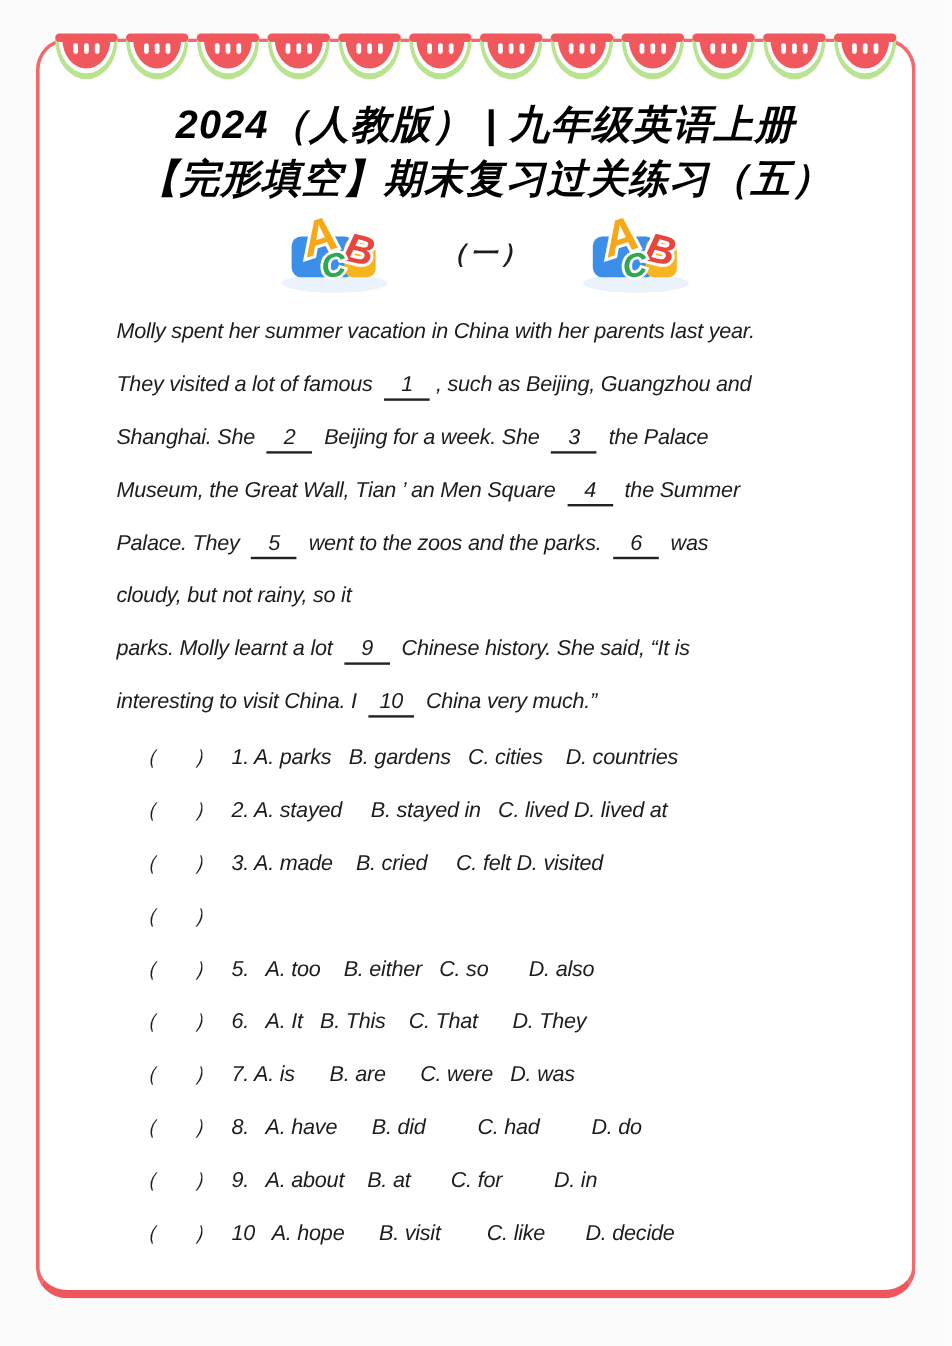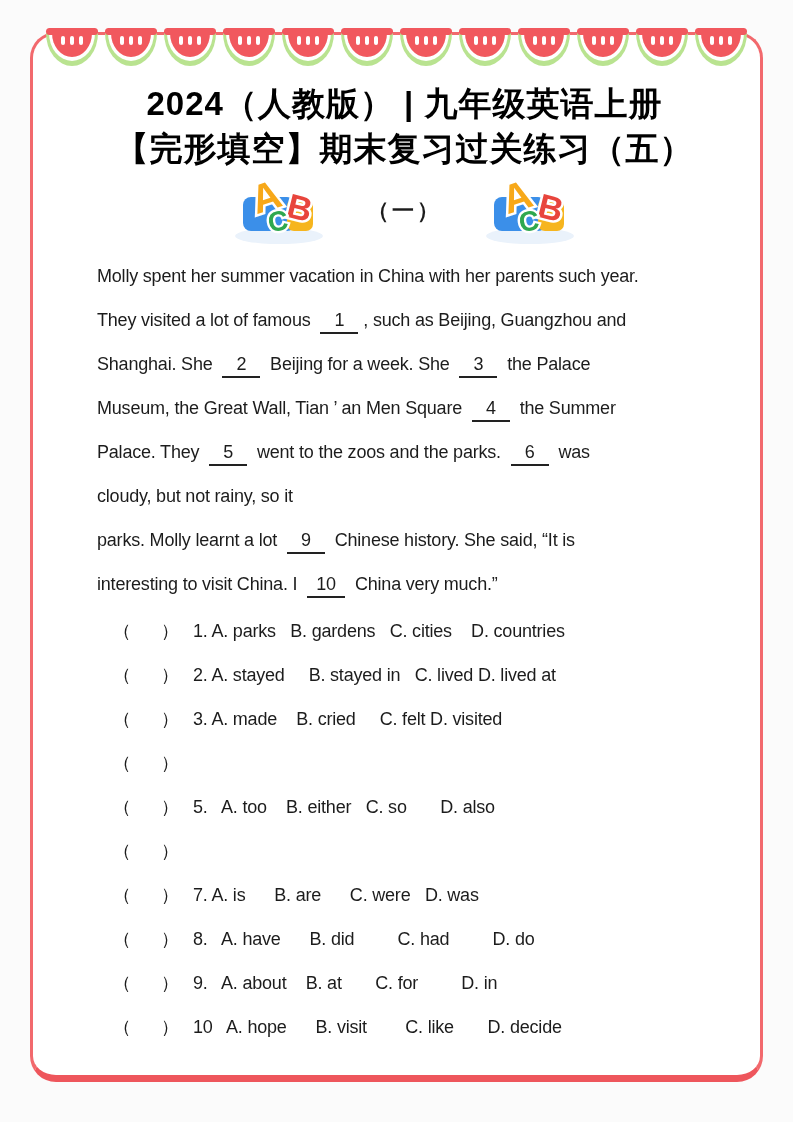--- a/index.html
+++ b/index.html
@@ -19,20 +19,21 @@
     overflow:hidden;
   }
   .frame{
     position:absolute;
     left:30px; top:32px; right:30px; height:1050px;
     background:#fff;
     border:3px solid var(--frame);
     border-bottom:7px solid var(--frame-dark);
     border-radius:26px;
     padding:46px 48px 0 64px;
+    font-style:italic;
   }
   
   .melon-row{
     position:absolute;
     top:-7px; left:18px; right:18px;
     display:flex; justify-content:center; gap:7px;
     pointer-events:none;
   }
   .melon{position:relative;width:52px;height:48px;flex:0 0 auto;}
   .m-top{position:absolute;top:0;left:0;width:52px;height:7px;background:var(--flesh);border-radius:4px;}
@@ -252,21 +253,21 @@
     <rect x="8" y="24" width="52" height="34" rx="8" fill="#3b8fe9"></rect>
     <rect x="52" y="26" width="26" height="32" rx="7" fill="#f6b51e"></rect>
     <text x="18" y="40" font-size="40" font-weight="bold" fill="#f7a819" stroke="#ffffff" stroke-width="5" paint-order="stroke" transform="rotate(-18 24 30)" font-family="Liberation Sans, DejaVu Sans, sans-serif">A</text>
     <text x="52" y="46" font-size="34" font-weight="bold" fill="#e8453c" stroke="#ffffff" stroke-width="5" paint-order="stroke" transform="rotate(14 62 36)" font-family="Liberation Sans, DejaVu Sans, sans-serif">B</text>
     <text x="33" y="58" font-size="28" font-weight="bold" fill="#2fa84f" stroke="#ffffff" stroke-width="4.5" paint-order="stroke" transform="rotate(-8 40 50)" font-family="Liberation Sans, DejaVu Sans, sans-serif">C</text>
   </svg>
 </span>
   </div>
 
   <div class="passage">
-    <div class="passage-line">Molly spent her summer vacation in China with her parents such year.</div>
+    <div class="passage-line">Molly spent her summer vacation in China with her parents last year.</div>
     <div class="passage-line">They visited a lot of famous <span class="blank">1</span>, such as Beijing, Guangzhou and</div>
     <div class="passage-line">Shanghai. She <span class="blank">2</span> Beijing for a week. She <span class="blank">3</span> the Palace</div>
     <div class="passage-line">Museum, the Great Wall, Tian ’ an Men Square <span class="blank">4</span> the Summer</div>
     <div class="passage-line">Palace. They <span class="blank">5</span> went to the zoos and the parks. <span class="blank">6</span> was</div>
     <div class="passage-line">cloudy, but not rainy, so it</div>
     <div class="passage-line">parks. Molly learnt a lot <span class="blank">9</span> Chinese history. She said, “It is</div>
     <div class="passage-line">interesting to visit China. I <span class="blank">10</span> China very much.”</div>
   </div>
 
   <div class="questions">
@@ -296,20 +297,21 @@
     <div class="q-row">
       <span class="q-bracket">（</span>
         <span class="q-gap"></span>
         <span class="q-bracket">）</span>
       <span class="q-text">5.   A. too    B. either   C. so       D. also</span>
     </div>
     <div class="q-row">
       <span class="q-bracket">（</span>
         <span class="q-gap"></span>
         <span class="q-bracket">）</span>
+      <span class="q-text">6.   A. It   B. This    C. That      D. They</span>
     </div>
     <div class="q-row">
       <span class="q-bracket">（</span>
         <span class="q-gap"></span>
         <span class="q-bracket">）</span>
       <span class="q-text">7. A. is      B. are      C. were   D. was</span>
     </div>
     <div class="q-row">
       <span class="q-bracket">（</span>
         <span class="q-gap"></span>

